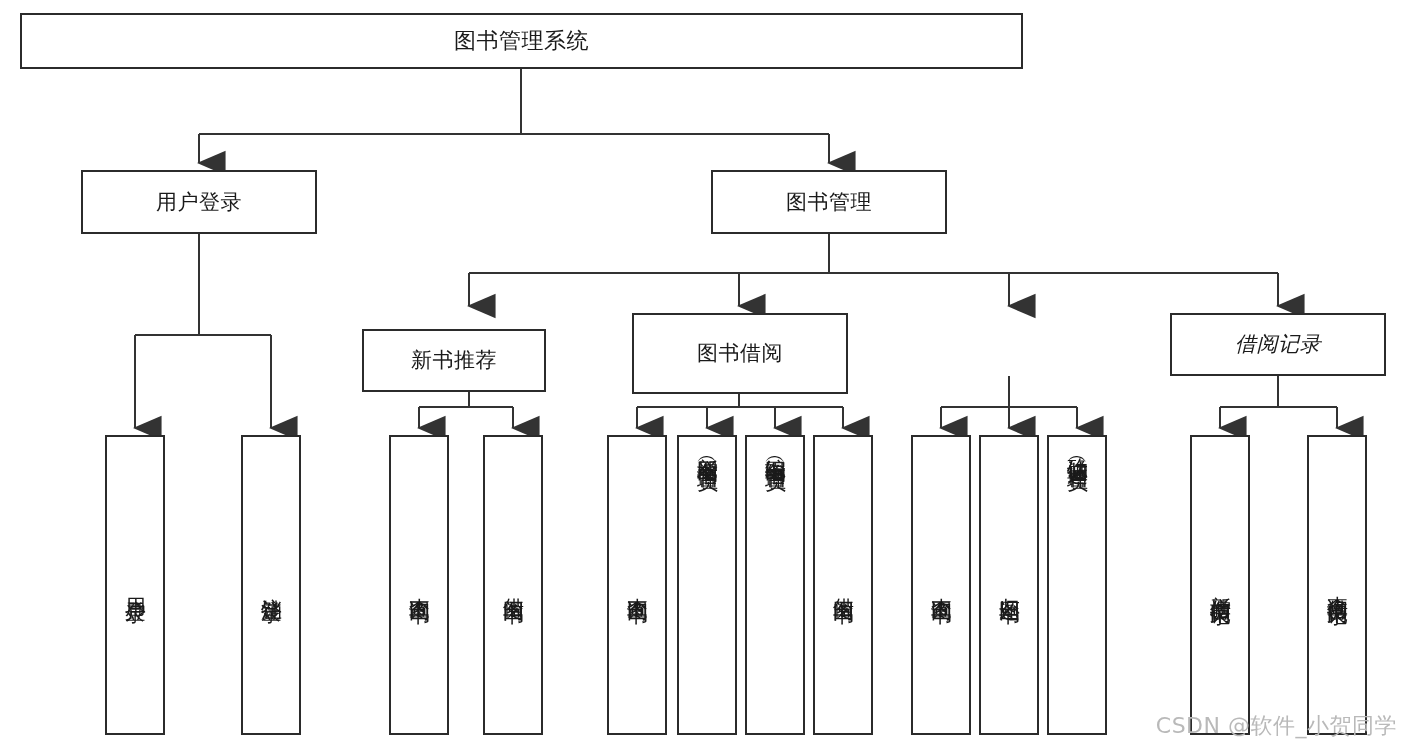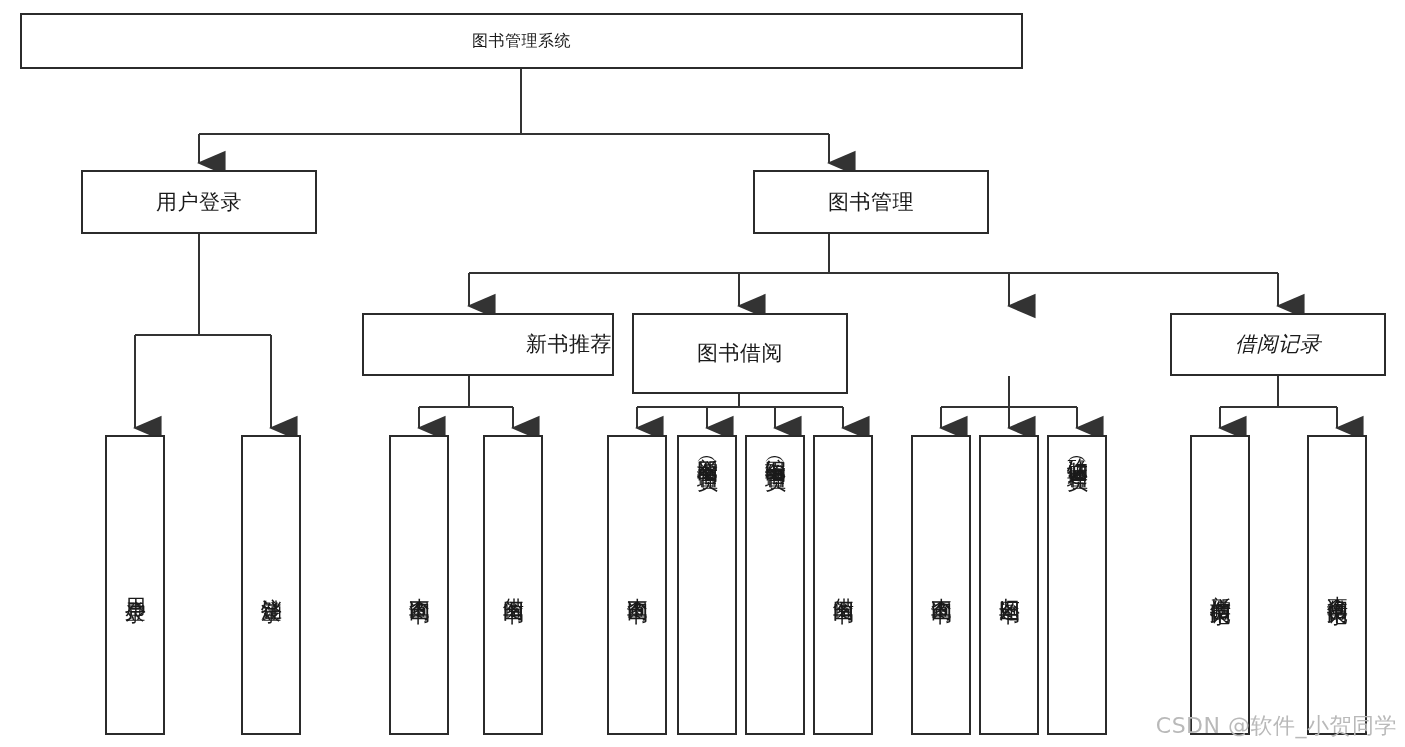--- a/index.html
+++ b/index.html
@@ -42,21 +42,21 @@
     color: #1a1a1a;
     white-space: pre-wrap;
   }
   
   .node-h .node-label {
     writing-mode: horizontal-tb;
     font-size: 21px;
     letter-spacing: 0.5px;
   }
   .node-root .node-label {
-    font-size: 16px;
+    font-size: 22px;
   }
   
   .node-v {
     align-items: flex-start;
     justify-content: center;
     padding-top: 4px;
   }
   .node-v .node-label {
     writing-mode: vertical-rl;
     text-orientation: upright;
@@ -138,25 +138,25 @@
     </g>
   </svg>
 
   <div class="node-box node-h node-root" style="left:20px; top:13px; width:1003px; height:56px;">
     <span class="node-label">图书管理系统</span>
   </div>
 
   <div class="node-box node-h" style="left:81px; top:170px; width:236px; height:64px;">
     <span class="node-label">用户登录</span>
   </div>
-  <div class="node-box node-h" style="left:753px; top:170px; width:236px; height:64px;">
+  <div class="node-box node-h" style="left:711px; top:170px; width:236px; height:64px;">
     <span class="node-label">图书管理</span>
   </div>
 
-  <div class="node-box node-h" style="left:362px; top:313px; width:252px; height:63px;justify-content:flex-end;">
+  <div class="node-box node-h" style="left:362px; top:329px; width:184px; height:63px;">
     <span class="node-label">新书推荐</span>
   </div>
   <div class="node-box node-h" style="left:632px; top:313px; width:216px; height:81px;">
     <span class="node-label">图书借阅</span>
   </div>
   <div class="node-box node-h" style="left:1170px; top:313px; width:216px; height:63px;font-style:italic;">
     <span class="node-label">借阅记录</span>
   </div>
 
   <div class="node-box node-v center-v" style="left:105px; top:435px; width:60px; height:300px;">

